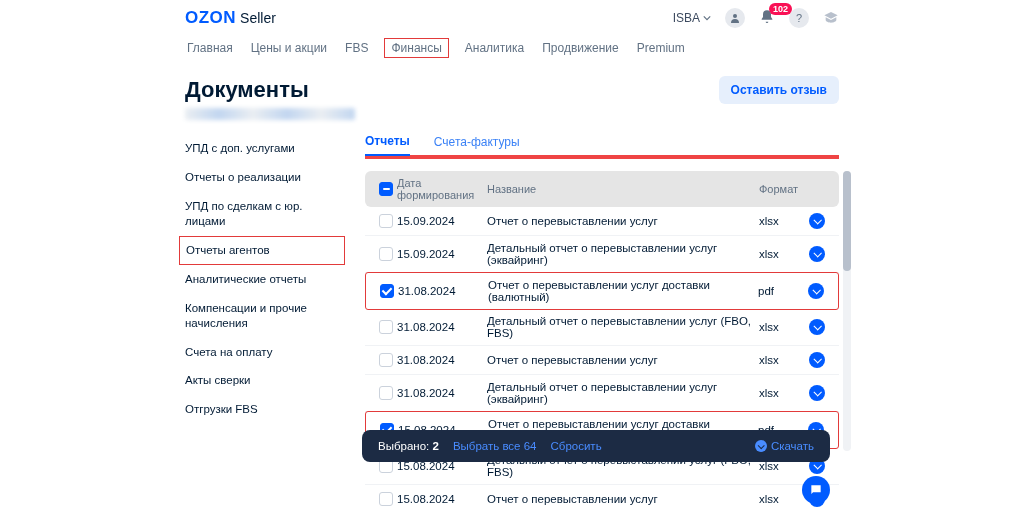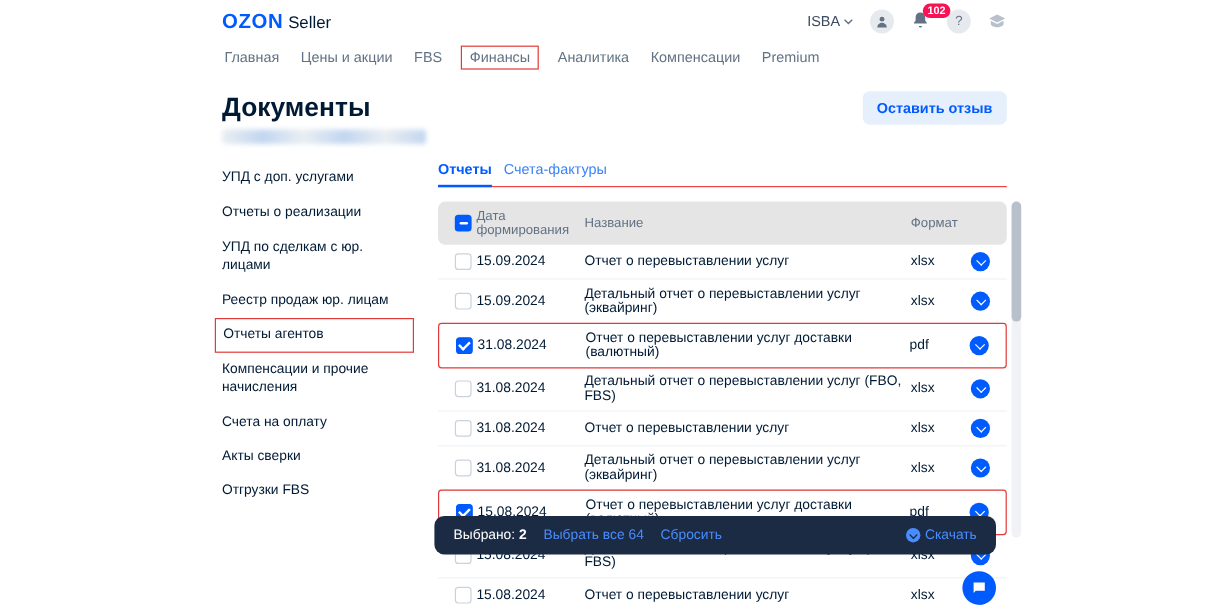--- a/index.html
+++ b/index.html
@@ -25,21 +25,21 @@
 .page-title { font-size: 22px; font-weight: 700; color: #001a34; }
 .feedback-btn { background: #e6effc; color: #005bff; border: none; padding: 7px 12px; border-radius: 6px; font-size: 12px; font-weight: 600; cursor: pointer; }
 .blur-line { width: 170px; height: 12px; margin-top: 4px; margin-bottom: 14px; background: linear-gradient(90deg, #eaeef2 0%, #c2d6f0 20%, #eaeef2 40%, #c2d6f0 60%, #eaeef2 80%, #c2d6f0 100%); filter: blur(2px); border-radius: 2px; }
 
 .layout { display: flex; gap: 20px; }
 .sidebar { width: 160px; flex-shrink: 0; }
 .sidebar-item { padding: 7px 0; font-size: 11.5px; color: #001a34; cursor: pointer; line-height: 1.3; }
 .sidebar-item.active { border: 1.5px solid #e23a3a; padding: 6px 6px; margin-left: -6px; }
 
 .main { flex: 1; min-width: 0; }
-.tabs { display: flex; gap: 10px; border-bottom: 1px solid #ef4444; margin-bottom: 12px; }
+.tabs { display: flex; gap: 24px; border-bottom: 4px solid #ef4444; margin-bottom: 12px; align-items: center; }
 .tab { padding-bottom: 6px; font-size: 12px; color: #3b82f6; cursor: pointer; }
 .tab.active { color: #005bff; border-bottom: 2px solid #005bff; font-weight: 600; margin-bottom: -1px; }
 
 .table-wrap { position: relative; }
 .table-header { display: flex; align-items: center; background: #e5e5e5; border-radius: 6px; padding: 6px 10px; font-size: 11px; color: #627284; }
 .col-check { width: 22px; display: flex; align-items: center; justify-content: center; }
 .col-date { width: 80px; }
 .col-name { flex: 1; padding-left: 10px; }
 .col-fmt { width: 50px; }
 .col-dl { width: 20px; }
@@ -102,38 +102,38 @@
       </svg>
   </div>
 </div>
 
 <div class="navbar" id="navbar">
     <div class="nav-item">Главная</div>
     <div class="nav-item">Цены и акции</div>
     <div class="nav-item">FBS</div>
     <div class="nav-item highlighted">Финансы</div>
     <div class="nav-item">Аналитика</div>
-    <div class="nav-item">Компенсации</div>
+    <div class="nav-item">Продвижение</div>
     <div class="nav-item">Premium</div>
   </div>
 
 <div class="page">
   <div class="page-head">
     <h1 class="page-title">Документы</h1>
     <button class="feedback-btn">Оставить отзыв</button>
   </div>
   <div class="blur-line"></div>
 
   <div class="layout">
     <div class="sidebar" id="sidebar">
         <div class="sidebar-item">УПД с доп. услугами</div>
         <div class="sidebar-item">Отчеты о реализации</div>
         <div class="sidebar-item">УПД по сделкам с юр. лицами</div>
-        <div class="sidebar-item">Реестр продаж юр. лицам</div>
         <div class="sidebar-item active">Отчеты агентов</div>
+        <div class="sidebar-item">Аналитические отчеты</div>
         <div class="sidebar-item">Компенсации и прочие начисления</div>
         <div class="sidebar-item">Счета на оплату</div>
         <div class="sidebar-item">Акты сверки</div>
         <div class="sidebar-item">Отгрузки FBS</div>
       </div>
 
     <div class="main">
       <div class="tabs" id="tabs">
           <div class="tab active">Отчеты</div>
           <div class="tab">Счета-фактуры</div>

